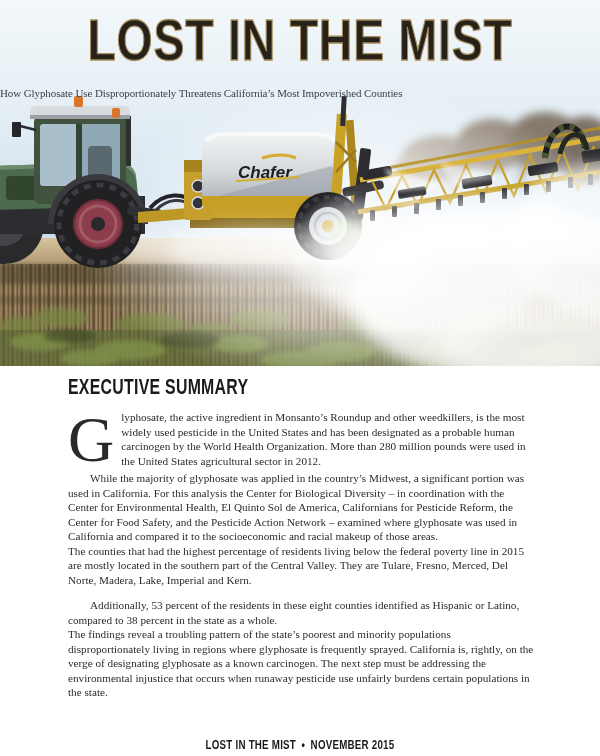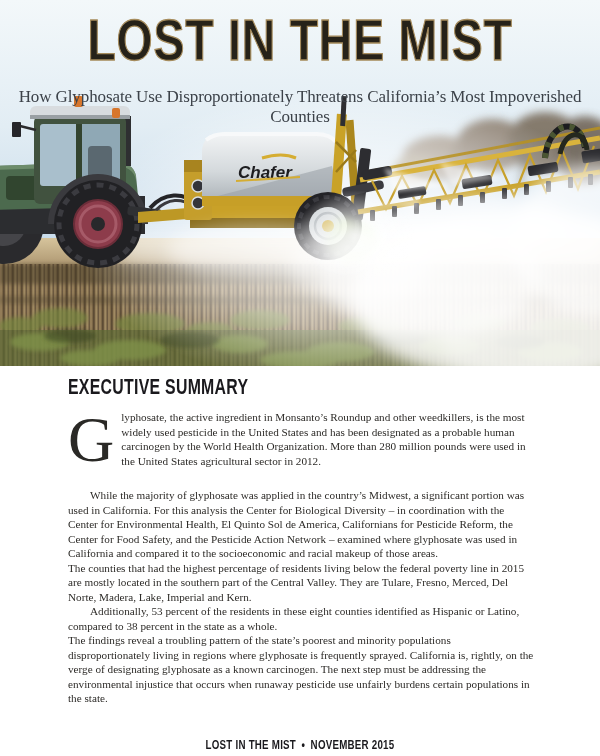--- a/index.html
+++ b/index.html
@@ -13,33 +13,33 @@
   .title {
     position:absolute; top:8px; left:0; width:100%; margin:0;
     text-align:center; font-family:"Liberation Sans", sans-serif;
     font-weight:bold; font-size:58px; line-height:1.1; color:#262219;
     -webkit-text-stroke:1.3px #a68c5d;
     transform:scaleX(0.80); transform-origin:center top;
     white-space:nowrap; letter-spacing:1px;
   }
   .subtitle {
     position:absolute; top:87px; left:0; width:100%; margin:0;
-    text-align:center; font-size:17px; color:#3c4249; letter-spacing:-0.1px;
+    text-align:left; font-size:11px; color:#3c4249; letter-spacing:-0.1px;
   }
   
   .summary { position:absolute; top:376px; left:68px; width:466px; }
   .summary h2 {
     margin:0 0 12px 0; font-family:"Liberation Sans", sans-serif;
     font-weight:bold; font-size:22px; line-height:1; color:#1a191d;
     transform:scaleX(0.72); transform-origin:left center;
     white-space:nowrap; letter-spacing:0.4px;
   }
   .body-para { margin:0; font-size:11.2px; line-height:14.5px; color:#2d2b28; }
-  .body-para.sp { margin-top:20px; }
-  .indent { text-indent:22px; }
+  .body-para.sp { margin-top:3px; }
+  .indent { text-indent:22px;margin-top:11px; }
   .body-para strong { font-weight:bold; color:#262421; }
   .dropcap {
     float:left; font-size:64px; line-height:49px; padding:5px 7px 0 0;
     color:#2a2926; font-family:"Liberation Serif", serif;
   }
   
   .footer {
     position:absolute; bottom:4px; left:0; width:100%;
     display:flex; justify-content:center; align-items:center; gap:7px;
     font-family:"Liberation Sans", sans-serif; font-weight:bold;

